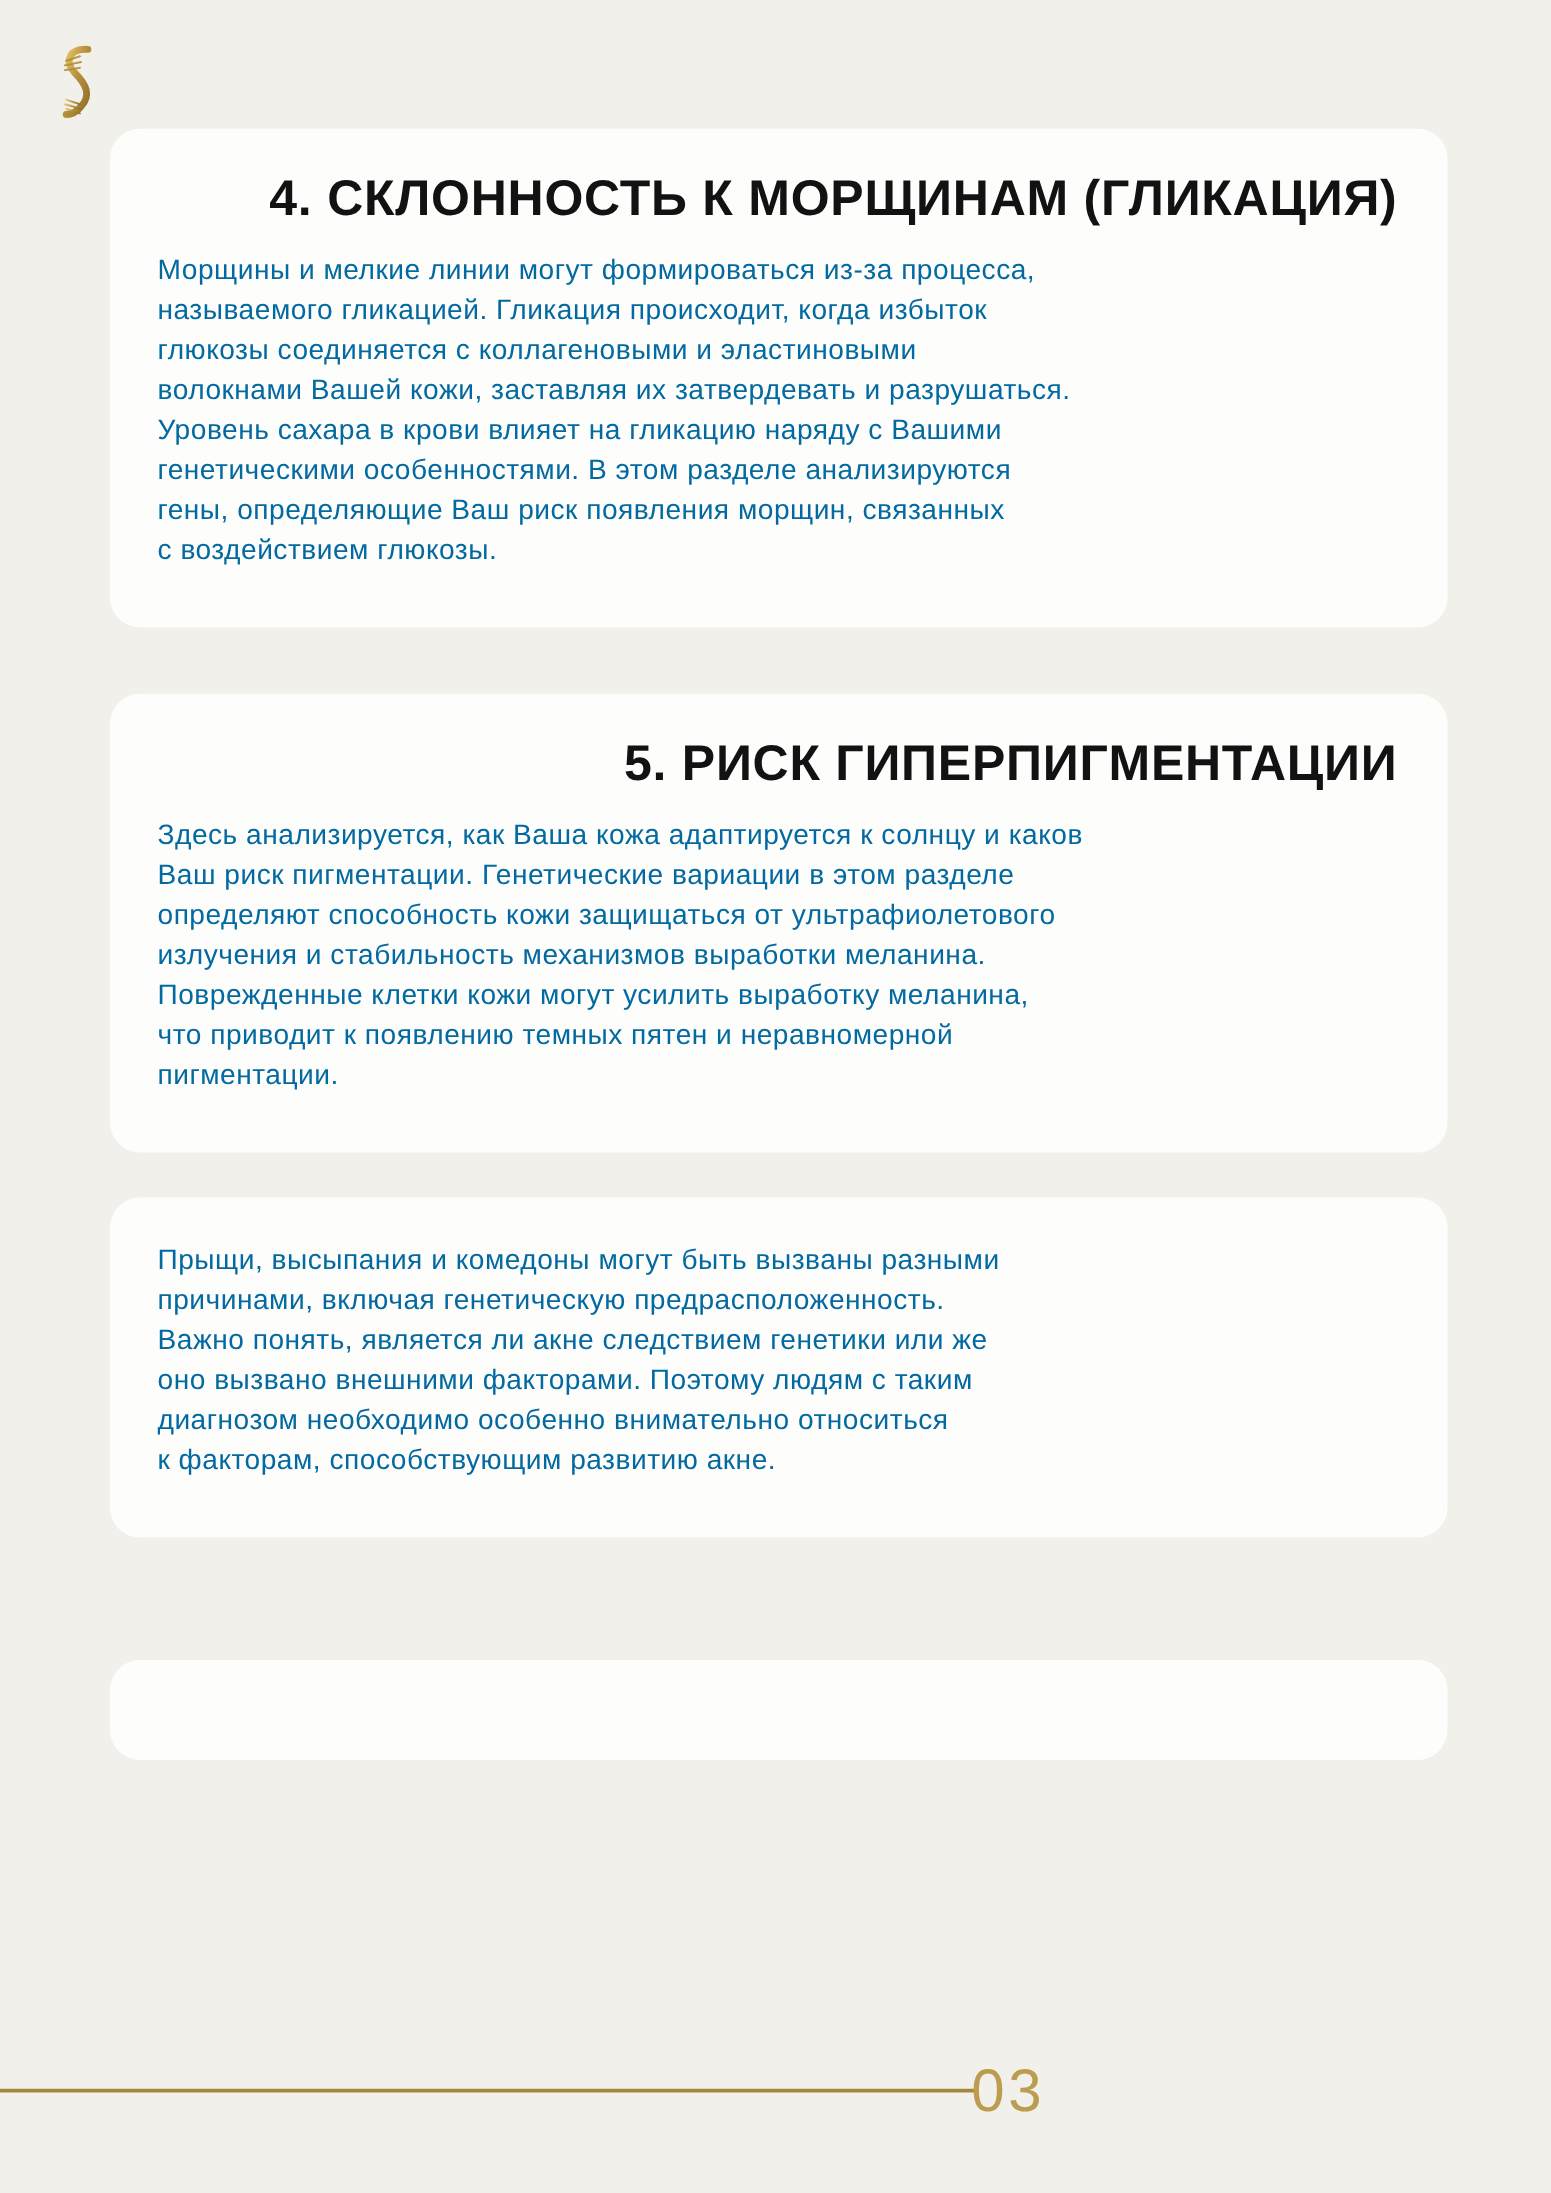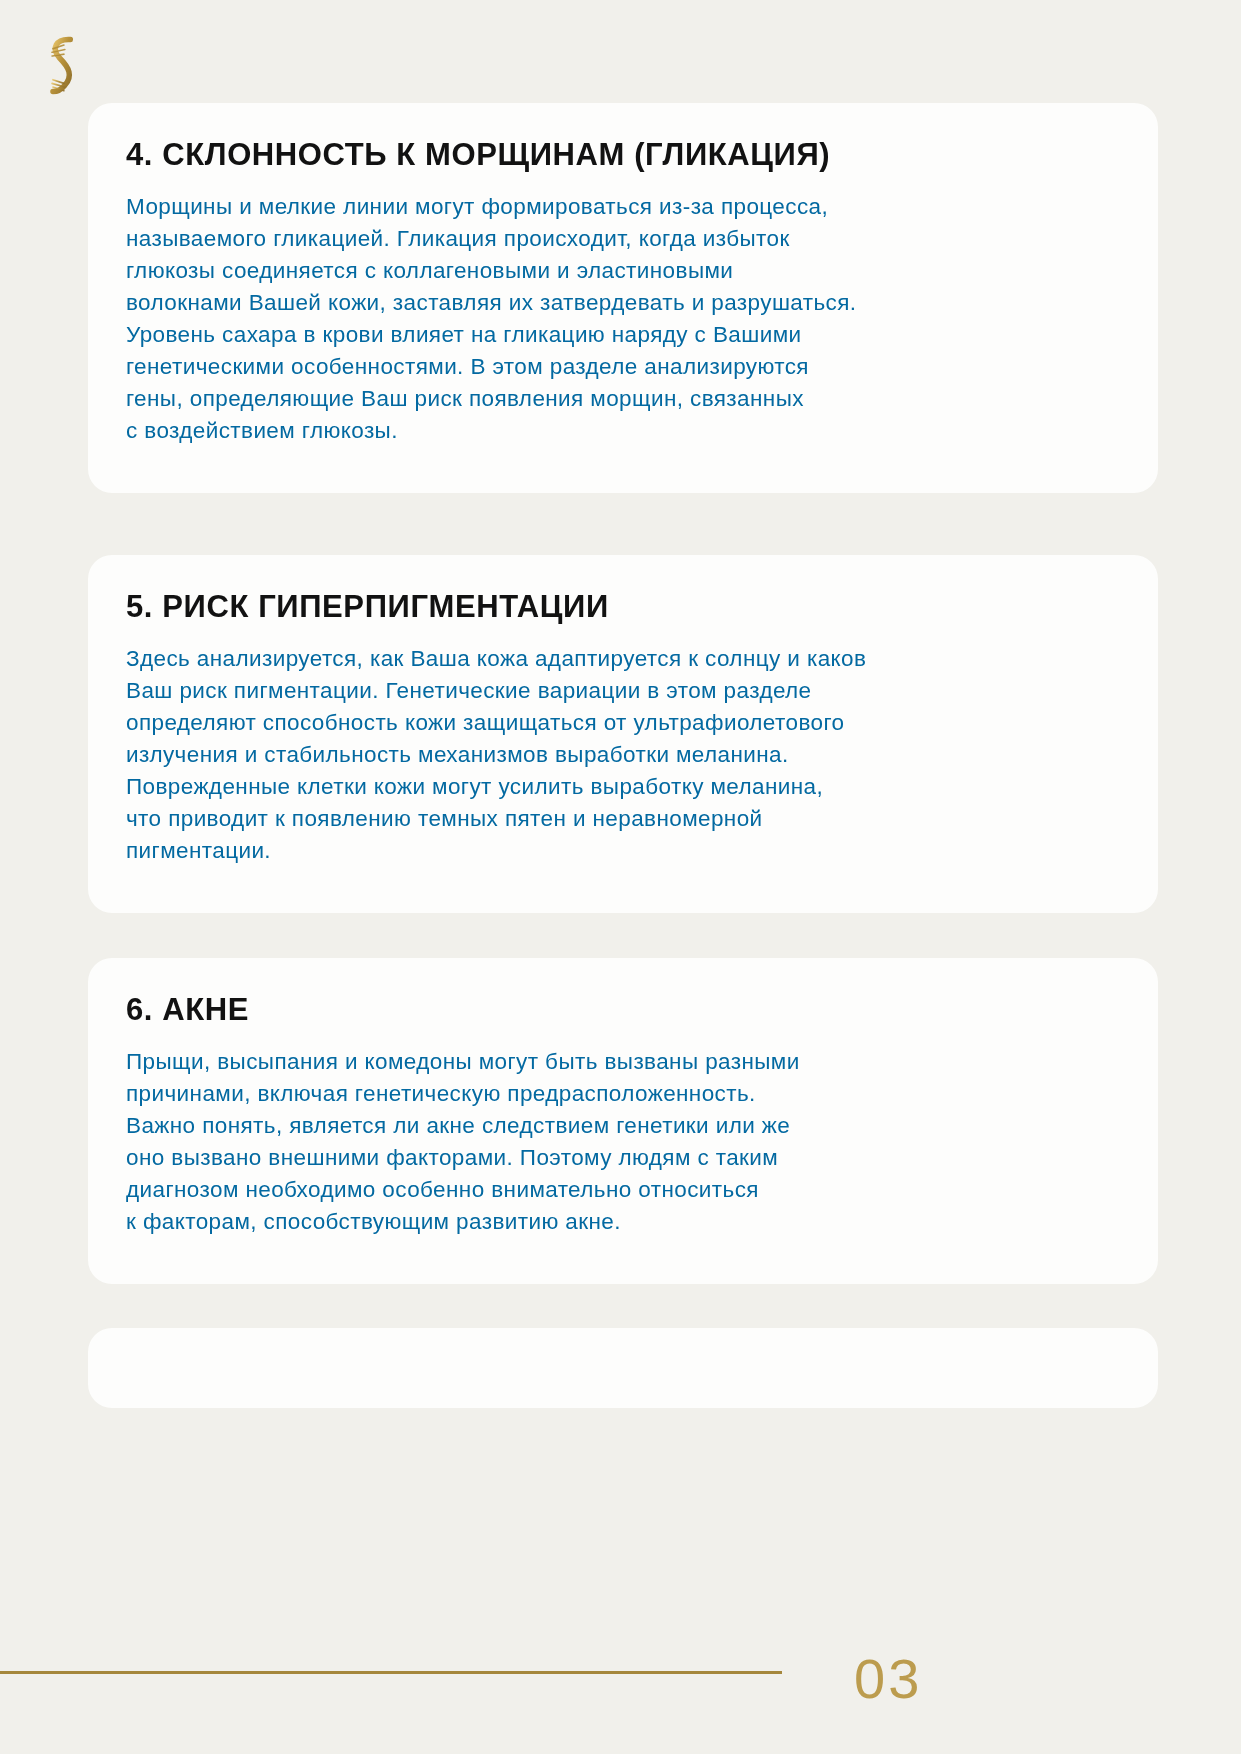--- a/index.html
+++ b/index.html
@@ -18,48 +18,49 @@
   }
   .card {
     position:absolute;
     left:88px;
     width:1070px;
     background:#FDFDFC;
     border-radius:24px;
     padding:34px 40px 46px 38px;
   }
   .card h2 {
-    font-size:31px;
+    font-size:40px;
     font-weight:700;
     letter-spacing:0.6px;
     color:#121212;
     margin-bottom:18px;
     font-family:"Liberation Sans",sans-serif;
+    text-align:right;
   }
   .card p {
     font-size:22.5px;
     line-height:32px;
     letter-spacing:0.4px;
     color:#0369a1;
     white-space:pre-line;
   }
   .card-1 { top:103px; }
   .card-2 { top:555px; }
   .card-3 { top:958px; }
   .card-4 { top:1328px; }
   .footer-line {
     position:absolute;
     left:0; top:1671px;
     width:782px; height:3px;
     background:#A5873C;
   }
   .page-number {
     position:absolute;
-    left:854px; top:1646px;
-    font-size:56px;
+    left:777px; top:1646px;
+    font-size:48px;
     font-weight:300;
     letter-spacing:3px;
     color:#BC9C4E;
     font-family:"Liberation Sans",sans-serif;
   }
 </style>
 </head>
 <body>
 
 <div class="logo">
@@ -100,21 +101,20 @@
   <p>Здесь анализируется, как Ваша кожа адаптируется к солнцу и каков
 Ваш риск пигментации. Генетические вариации в этом разделе
 определяют способность кожи защищаться от ультрафиолетового
 излучения и стабильность механизмов выработки меланина.
 Поврежденные клетки кожи могут усилить выработку меланина,
 что приводит к появлению темных пятен и неравномерной
 пигментации.</p>
 </section>
 
 <section class="card card-3">
-  <h2>6. АКНЕ</h2>
   <p>Прыщи, высыпания и комедоны могут быть вызваны разными
 причинами, включая генетическую предрасположенность.
 Важно понять, является ли акне следствием генетики или же
 оно вызвано внешними факторами. Поэтому людям с таким
 диагнозом необходимо особенно внимательно относиться
 к факторам, способствующим развитию акне.</p>
 </section>
 
 <section class="card card-4">
 </section>

